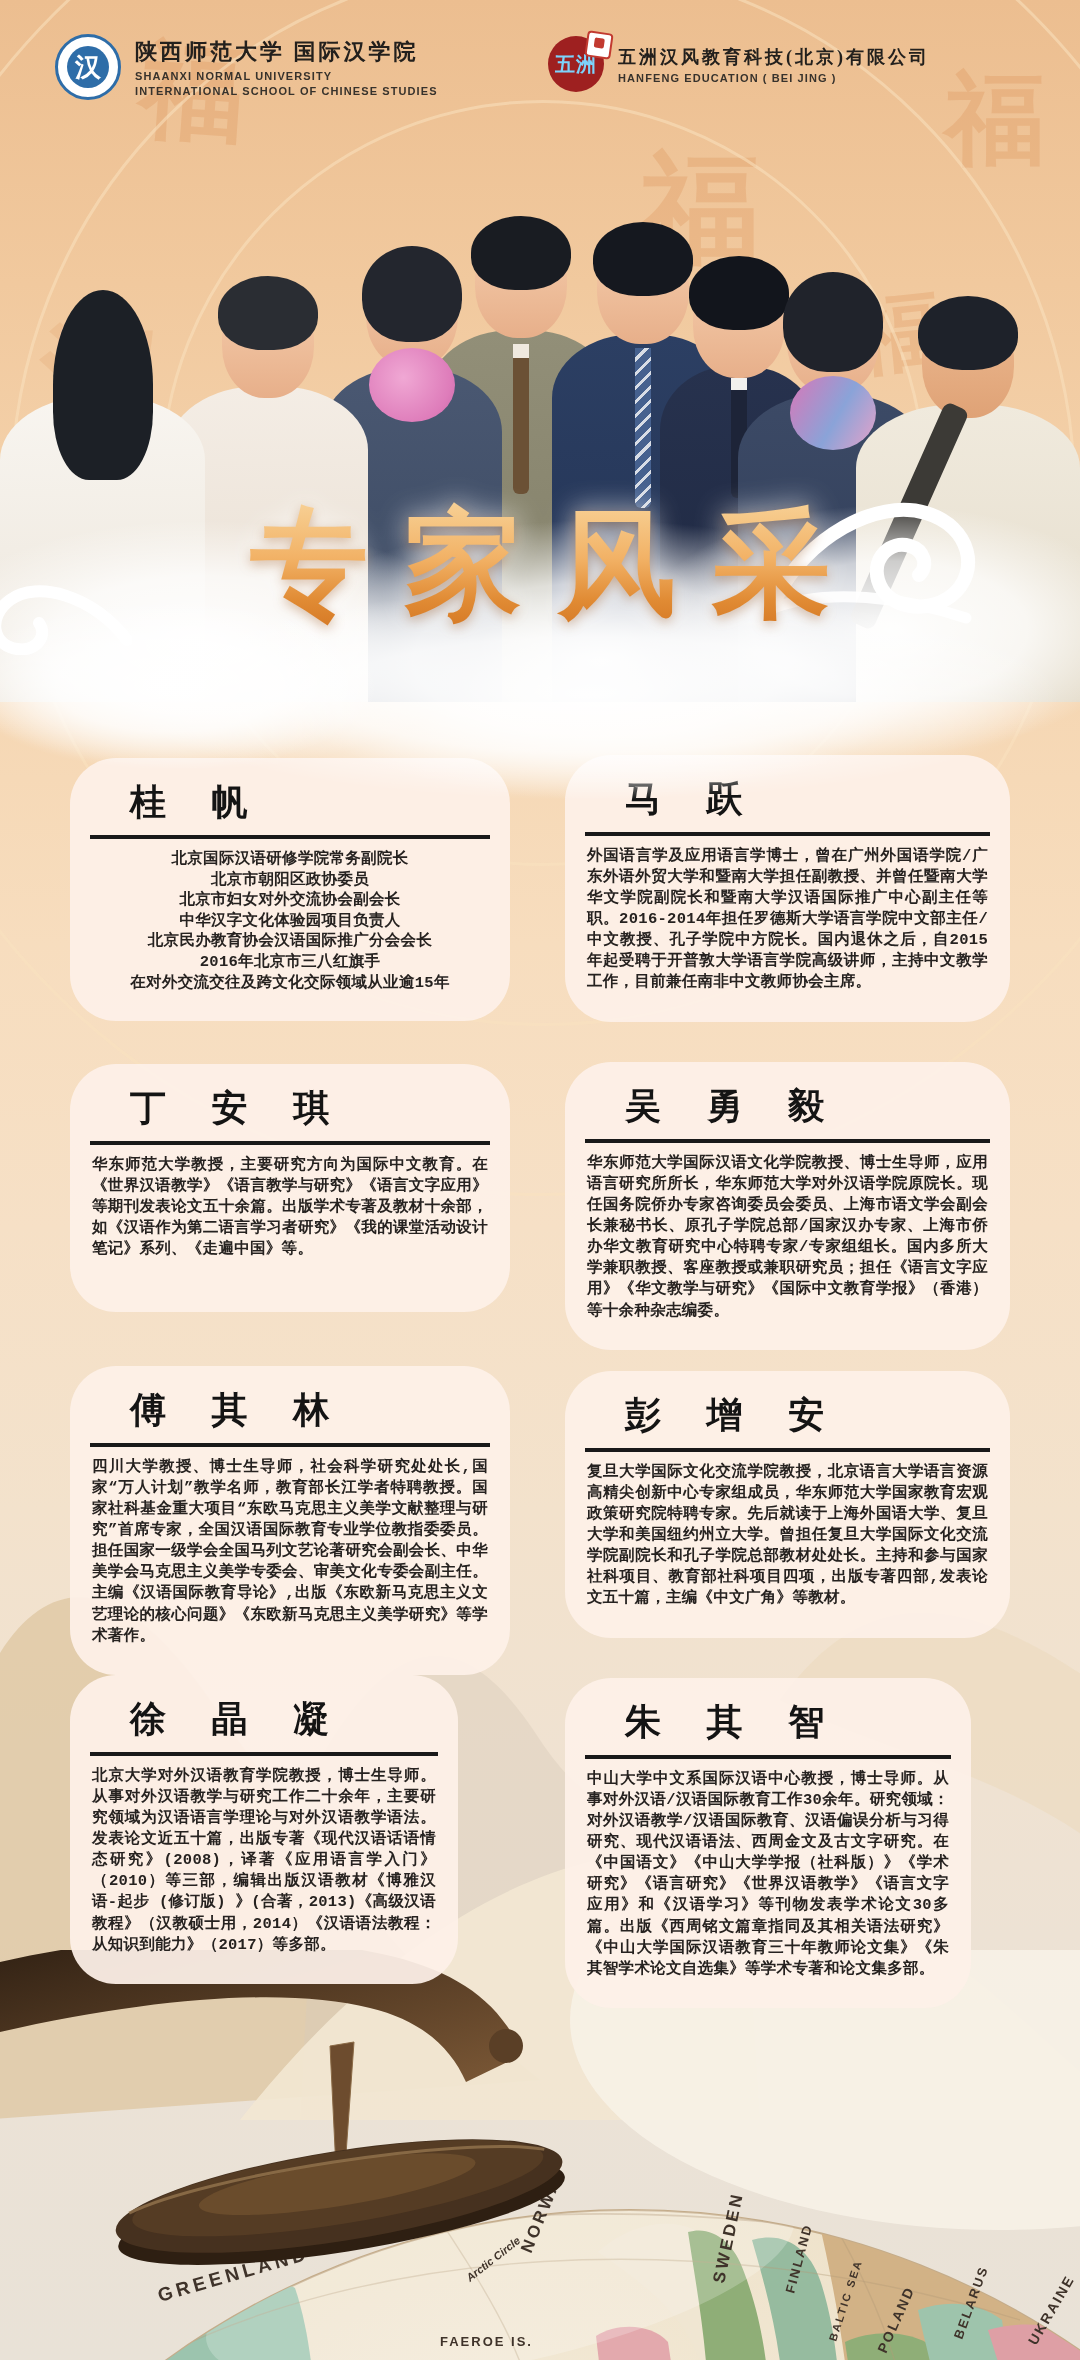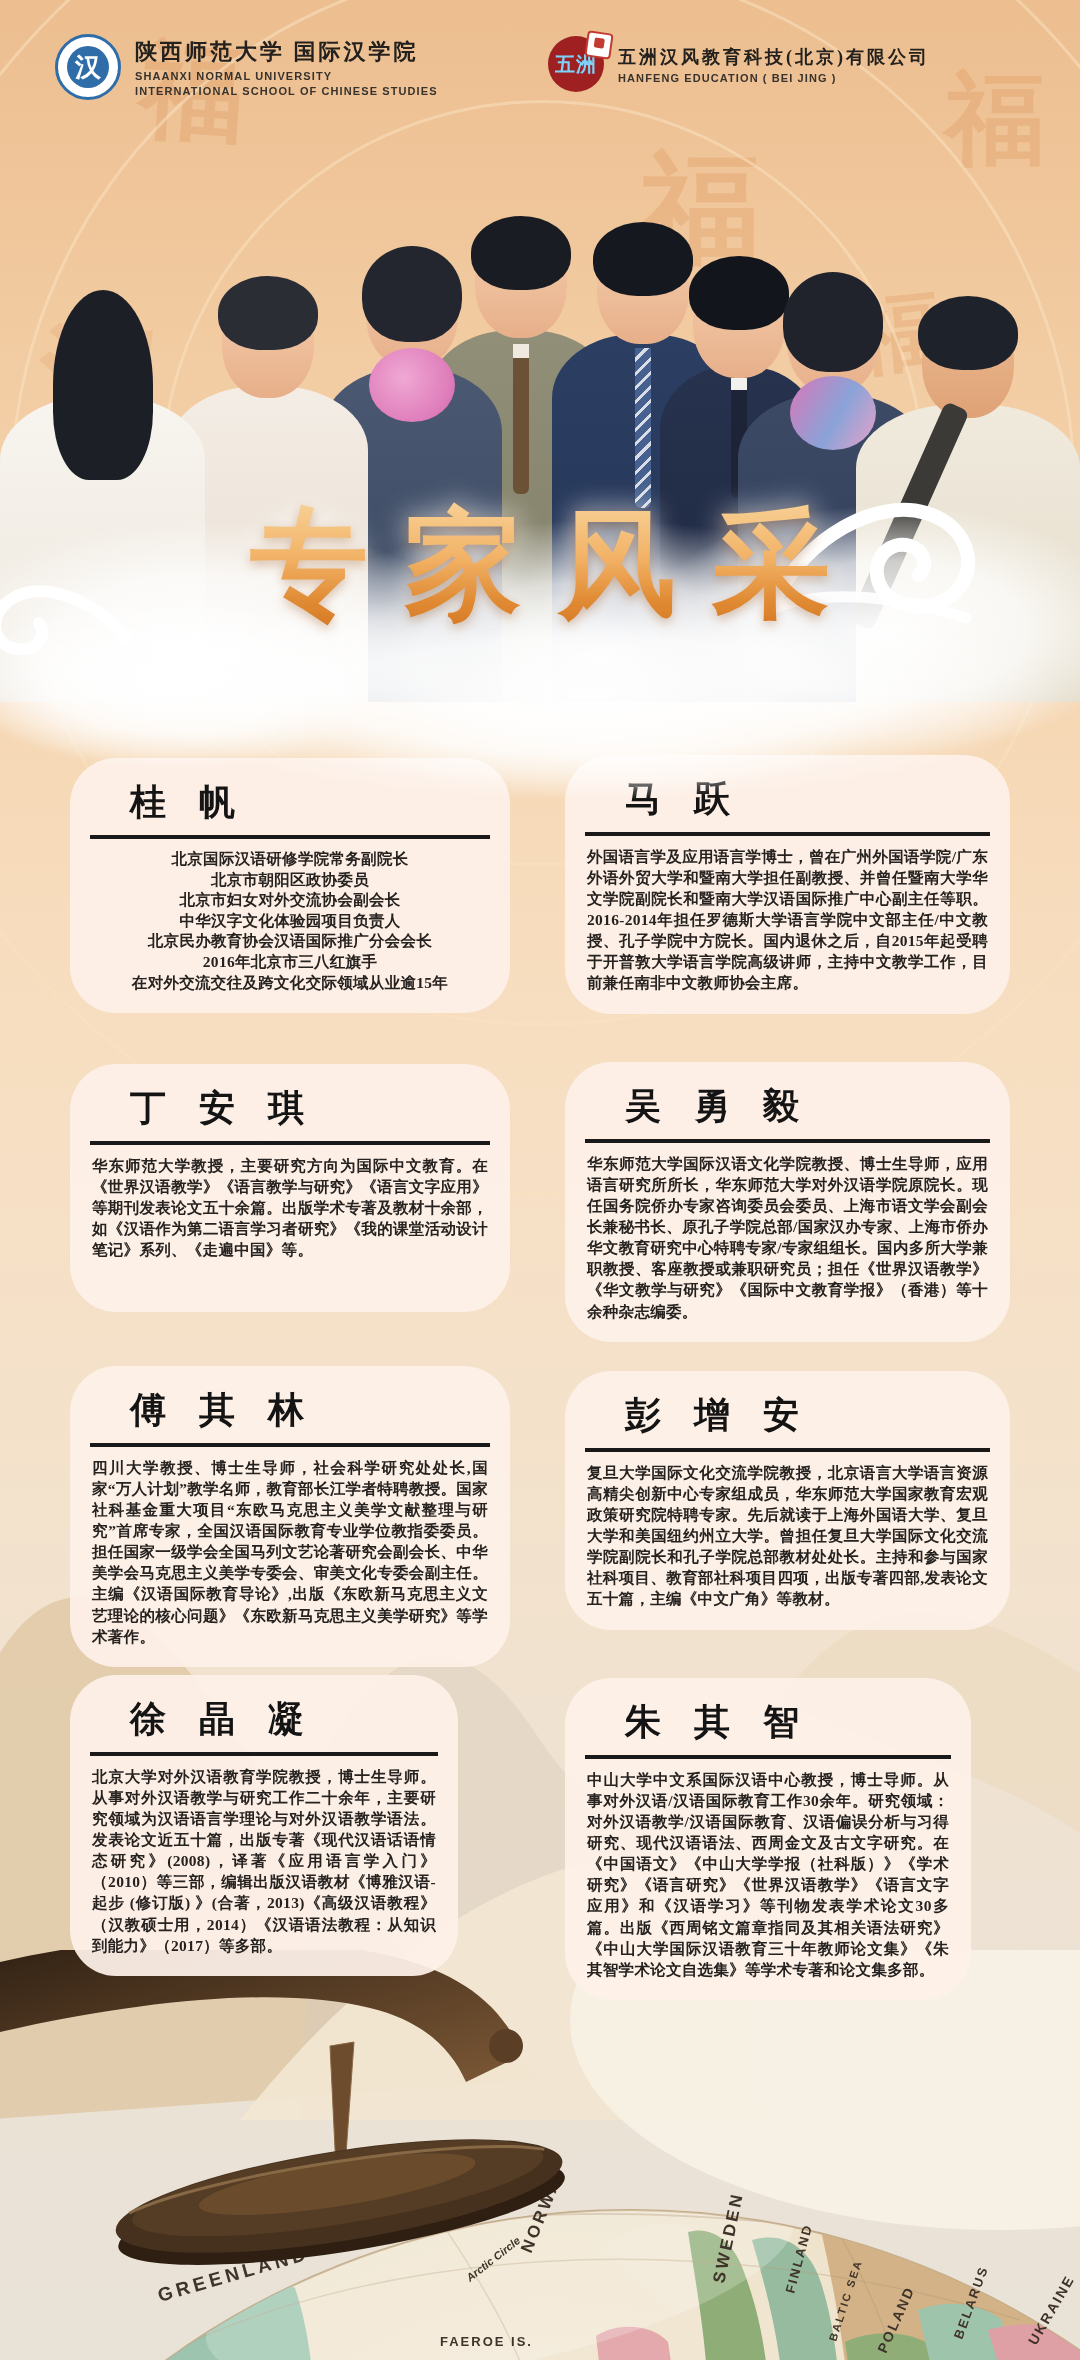--- a/index.html
+++ b/index.html
@@ -42,21 +42,21 @@
     color:#e08a33;
     background:linear-gradient(180deg,#f9d9a2 0%,#f2b266 45%,#e08a33 72%,#cf6f1d 100%);
     -webkit-background-clip:text;background-clip:text;-webkit-text-fill-color:transparent;
     filter:drop-shadow(0 4px 6px rgba(150,75,15,.35)) drop-shadow(0 0 14px rgba(255,255,255,.85));
   }
   
   .mountains{position:absolute;top:1500px;left:0;z-index:1;}
   
   .card{
     position:absolute;box-sizing:border-box;background:rgba(253,240,232,.94);
-    border-radius:46px;padding:16px 20px 20px;z-index:5;
+    border-radius:46px;padding:16px 20px 28px;z-index:5;font-family:Liberation Mono, monospace;
   }
   .expert-name{margin:4px 0 0 40px;font-size:36px;font-weight:800;color:#141414;letter-spacing:12px;}
   .name-rule{height:4px;background:#191919;margin-top:8px;}
   .expert-bio{
     margin:10px 2px 0;font-size:15.5px;line-height:1.36;font-weight:600;color:#262220;
     text-align:justify;letter-spacing:.3px;
   }
   .expert-bio.lines{white-space:pre-line;text-align:center;line-height:1.33;}
   
   .globe-wrap{position:absolute;top:1950px;left:0;z-index:4;}
@@ -197,21 +197,21 @@
     <p class="expert-bio">外国语言学及应用语言学博士，曾在广州外国语学院/广东外语外贸大学和暨南大学担任副教授、并曾任暨南大学华文学院副院长和暨南大学汉语国际推广中心副主任等职。2016-2014年担任罗德斯大学语言学院中文部主任/中文教授、孔子学院中方院长。国内退休之后，自2015年起受聘于开普敦大学语言学院高级讲师，主持中文教学工作，目前兼任南非中文教师协会主席。</p>
   </article>
   <article class="card" style="left:70px;top:1064px;width:440px;min-height:248px;">
     <h2 class="expert-name">丁 安 琪</h2>
     <div class="name-rule"></div>
     <p class="expert-bio">华东师范大学教授，主要研究方向为国际中文教育。在《世界汉语教学》《语言教学与研究》《语言文字应用》等期刊发表论文五十余篇。出版学术专著及教材十余部，如《汉语作为第二语言学习者研究》《我的课堂活动设计笔记》系列、《走遍中国》等。</p>
   </article>
   <article class="card" style="left:565px;top:1062px;width:445px;min-height:254px;">
     <h2 class="expert-name">吴 勇 毅</h2>
     <div class="name-rule"></div>
-    <p class="expert-bio">华东师范大学国际汉语文化学院教授、博士生导师，应用语言研究所所长，华东师范大学对外汉语学院原院长。现任国务院侨办专家咨询委员会委员、上海市语文学会副会长兼秘书长、原孔子学院总部/国家汉办专家、上海市侨办华文教育研究中心特聘专家/专家组组长。国内多所大学兼职教授、客座教授或兼职研究员；担任《世界汉语教学》《华文教学与研究》《国际中文教育学报》（香港）等十余种杂志编委。</p>
+    <p class="expert-bio">华东师范大学国际汉语文化学院教授、博士生导师，应用语言研究所所长，华东师范大学对外汉语学院原院长。现任国务院侨办专家咨询委员会委员、上海市语文学会副会长兼秘书长、原孔子学院总部/国家汉办专家、上海市侨办华文教育研究中心特聘专家/专家组组长。国内多所大学兼职教授、客座教授或兼职研究员；担任《语言文字应用》《华文教学与研究》《国际中文教育学报》（香港）等十余种杂志编委。</p>
   </article>
   <article class="card" style="left:565px;top:1371px;width:445px;min-height:252px;">
     <h2 class="expert-name">彭 增 安</h2>
     <div class="name-rule"></div>
     <p class="expert-bio">复旦大学国际文化交流学院教授，北京语言大学语言资源高精尖创新中心专家组成员，华东师范大学国家教育宏观政策研究院特聘专家。先后就读于上海外国语大学、复旦大学和美国纽约州立大学。曾担任复旦大学国际文化交流学院副院长和孔子学院总部教材处处长。主持和参与国家社科项目、教育部社科项目四项，出版专著四部,发表论文五十篇，主编《中文广角》等教材。</p>
   </article>
   <article class="card" style="left:70px;top:1366px;width:440px;min-height:256px;">
     <h2 class="expert-name">傅 其 林</h2>
     <div class="name-rule"></div>
     <p class="expert-bio">四川大学教授、博士生导师，社会科学研究处处长,国家“万人计划”教学名师，教育部长江学者特聘教授。国家社科基金重大项目“东欧马克思主义美学文献整理与研究”首席专家，全国汉语国际教育专业学位教指委委员。担任国家一级学会全国马列文艺论著研究会副会长、中华美学会马克思主义美学专委会、审美文化专委会副主任。主编《汉语国际教育导论》,出版《东欧新马克思主义文艺理论的核心问题》《东欧新马克思主义美学研究》等学术著作。</p>

